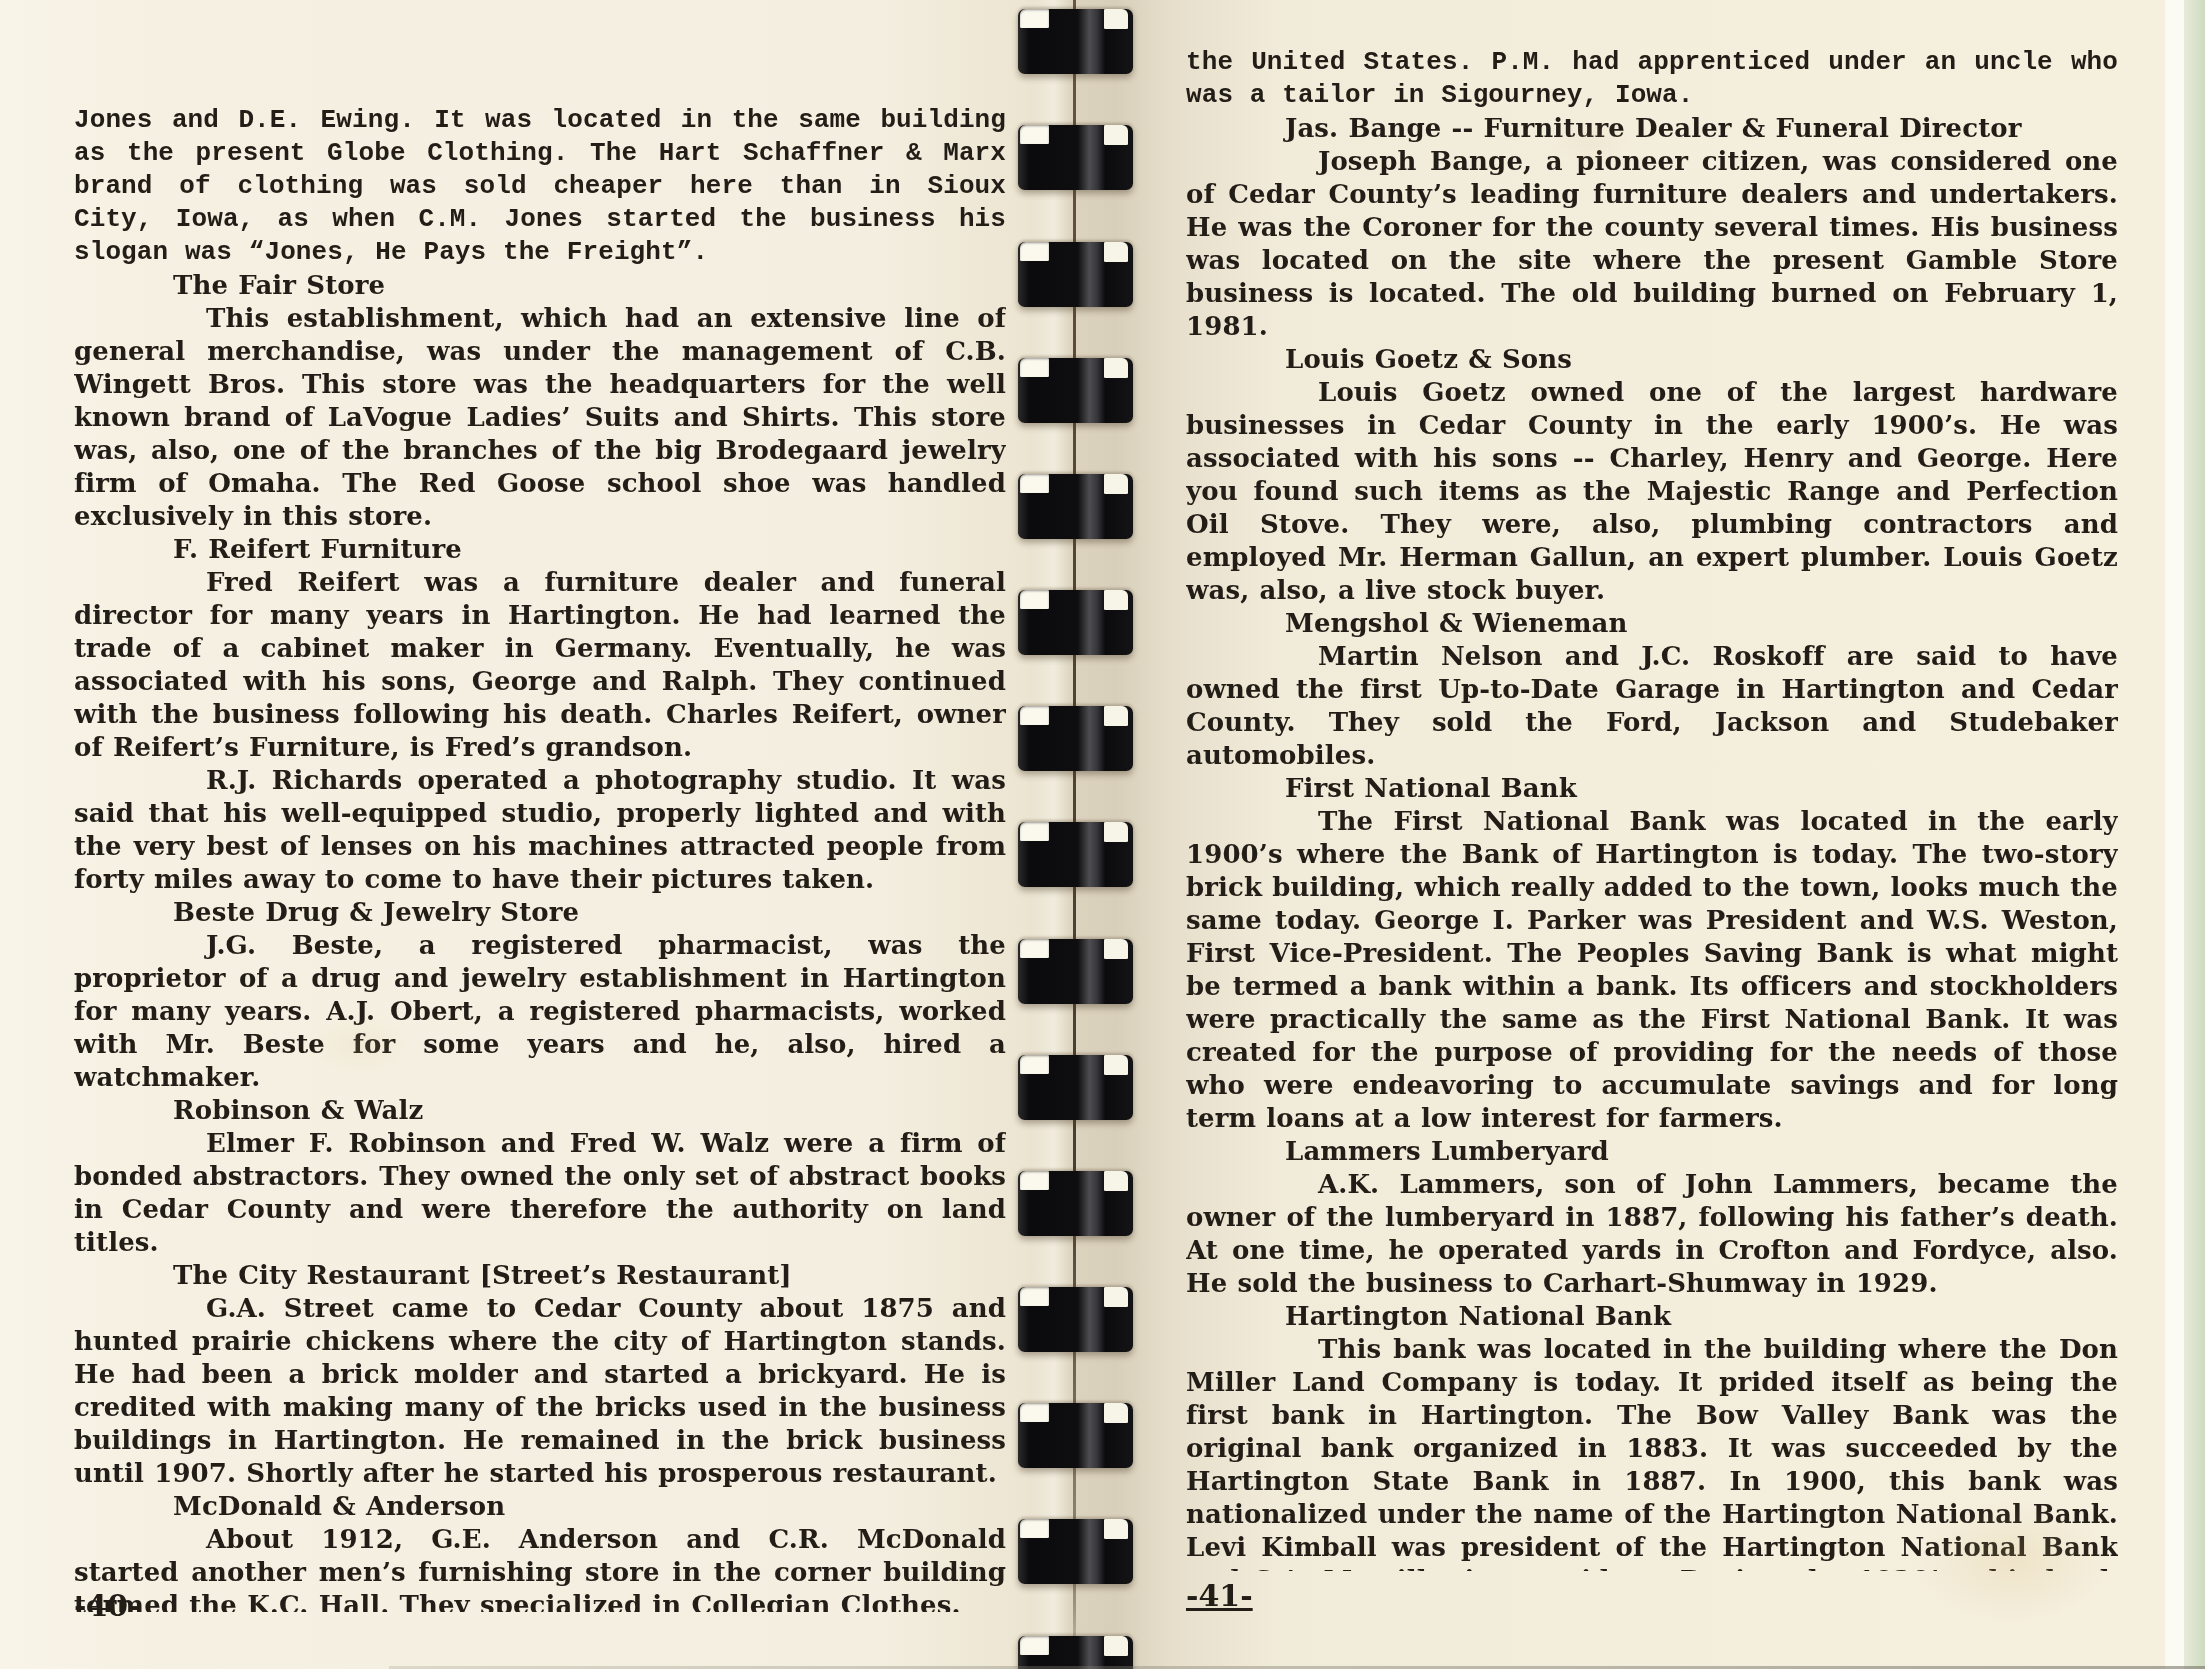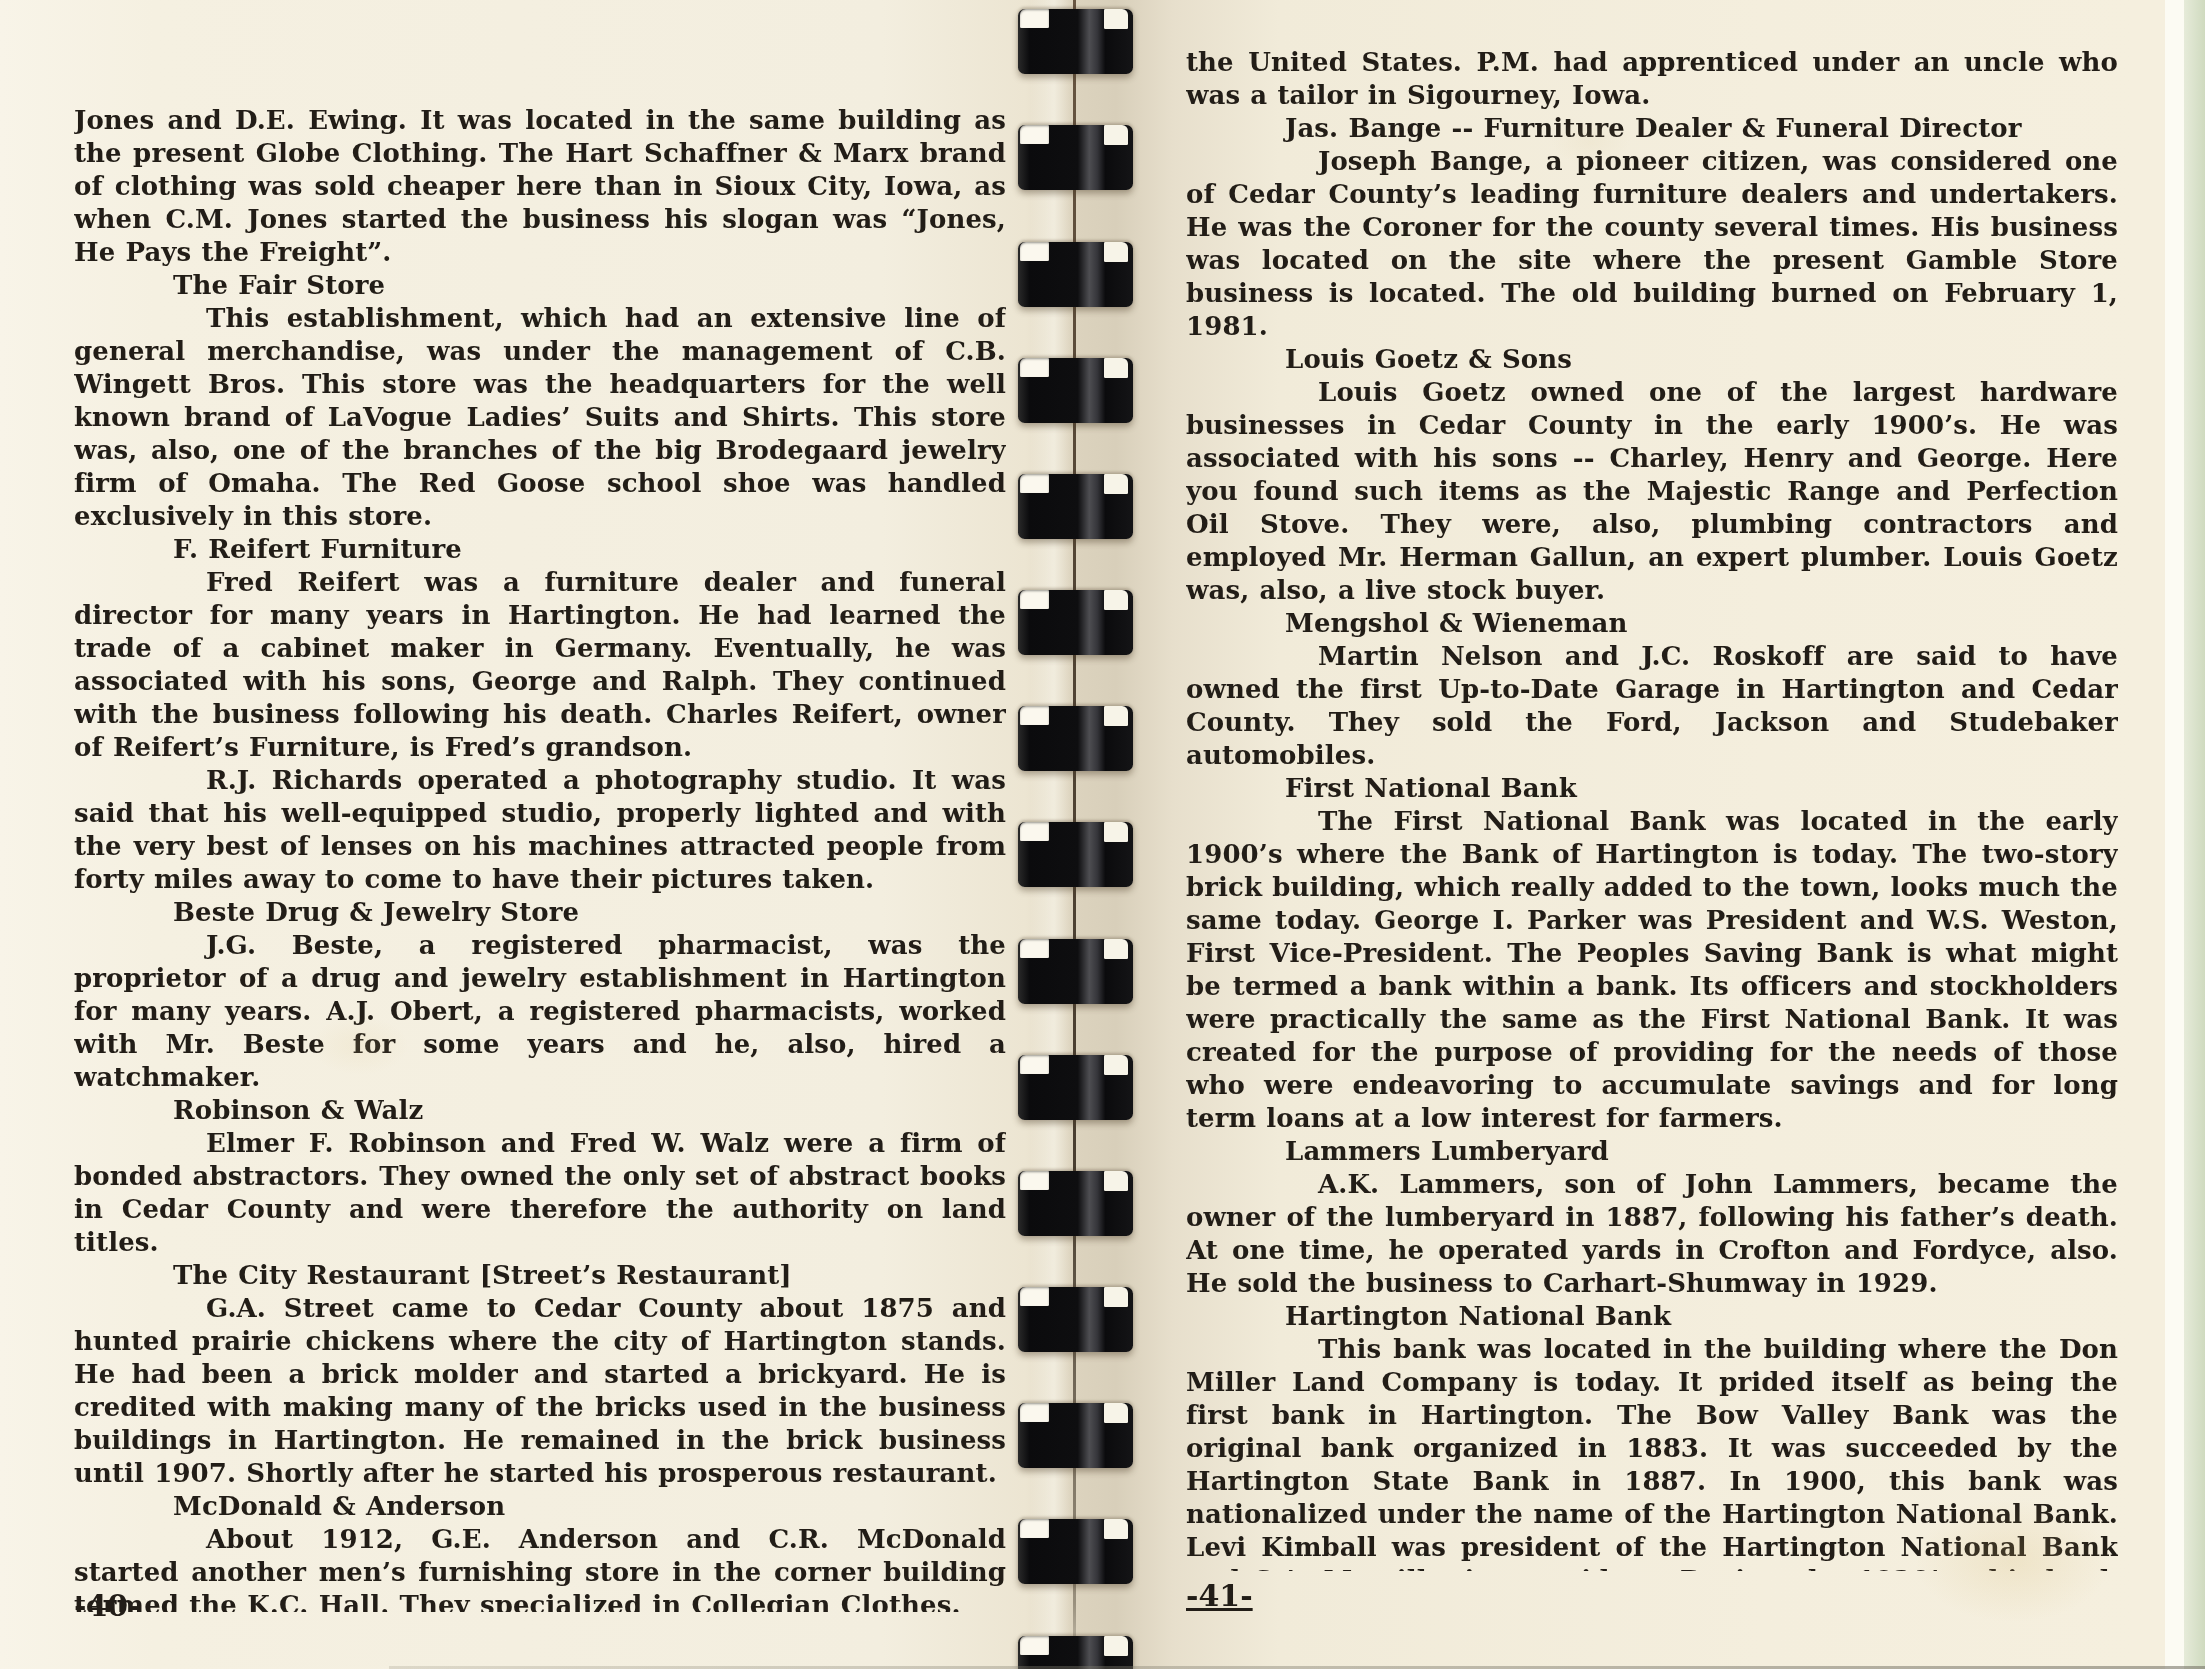--- a/index.html
+++ b/index.html
@@ -26,21 +26,21 @@
     font-size:26px;
     line-height:33px;
     letter-spacing:0.1px;
     word-spacing:1px;
     overflow:hidden;
   }
   #left-text{left:74px;top:84px;height:1508px;margin-top:20px;}
   #right-text{left:1186px;top:46px;height:1525px;}
   .page-text .heading{padding-left:99px;text-align:left;}
   .page-text .para{text-indent:132px;}
-  .page-text .para.cont{text-indent:0;}
+  .page-text .para.cont{text-indent:0;font-family:Liberation Mono, monospace;}
   .page-num{
     position:absolute;
     width:932px;
     text-align:left;
     font-size:30px;line-height:33px;
   }
   #pn-left{left:74px;top:1589px;}
   #pn-right{left:1186px;top:1579px;text-decoration:underline;}
   
   #spine-line{

